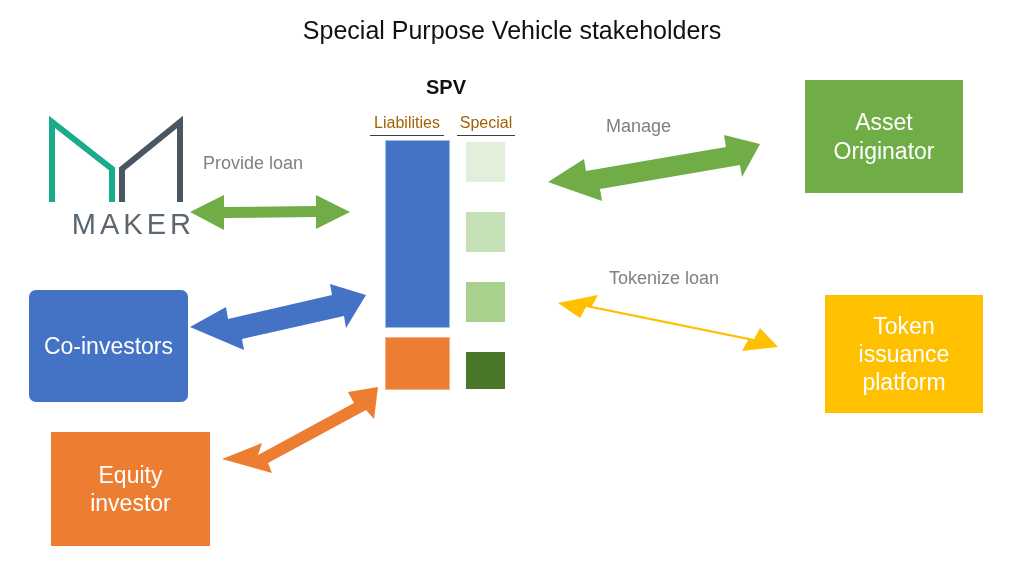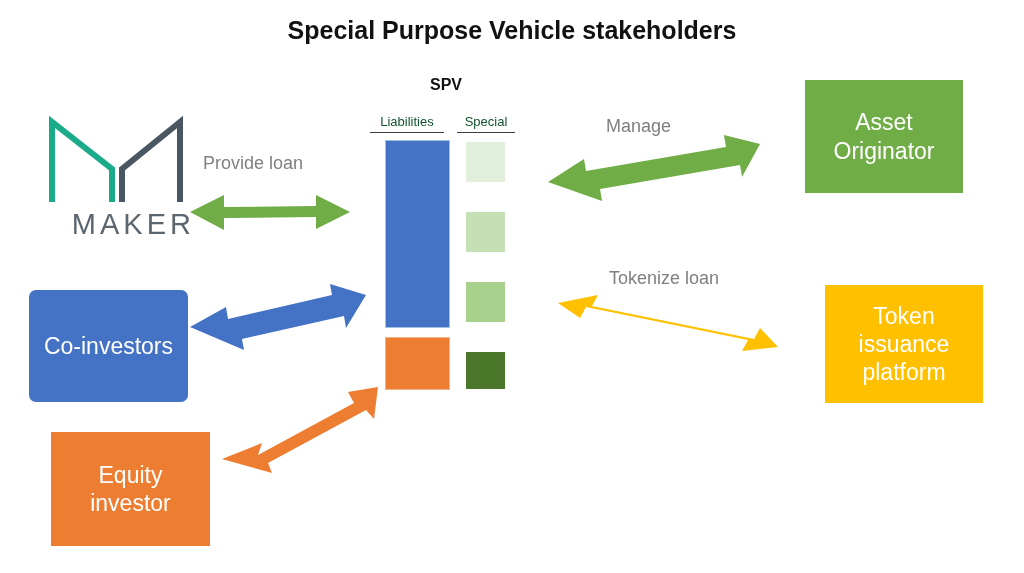--- a/index.html
+++ b/index.html
@@ -3,37 +3,37 @@
 <meta charset="utf-8">
 <style>
   html,body{margin:0;padding:0;background:#ffffff;}
   body{width:1024px;height:573px;position:relative;overflow:hidden;
        font-family:"Liberation Sans","DejaVu Sans",sans-serif;}
 
   #stage{position:absolute;left:0;top:0;width:1024px;height:573px;background:#fff;}
 
   .title{
     position:absolute;left:0;top:16px;width:1024px;text-align:center;
-    font-size:25px;font-weight:bold;color:#111111;letter-spacing:0px;
+    font-size:25px;font-weight:normal;color:#111111;letter-spacing:0px;
   }
 
   
   .maker-logo{position:absolute;left:46px;top:112px;width:140px;height:90px;}
   .maker-word{
     position:absolute;left:40px;top:208px;width:155px;text-align:right;
     font-size:29px;color:#5b6670;letter-spacing:4px;font-weight:400;
   }
 
   
   .spv-title{
     position:absolute;left:386px;top:76px;width:120px;text-align:center;
-    font-size:16px;font-weight:bold;color:#111;
+    font-size:20px;font-weight:bold;color:#111;
   }
   .col-label{
-    position:absolute;font-size:13px;color:#14532d;text-align:center;
+    position:absolute;font-size:16px;color:#a16207;text-align:center;
     padding-bottom:3px;border-bottom:1.6px solid #3d3d3d;
   }
   #lab-liab{left:370px;top:114px;width:74px;}
   #lab-assets{left:457px;top:114px;width:58px;}
 
   .bar{position:absolute;}
 
   
   .box{
     position:absolute;display:flex;align-items:center;justify-content:center;
@@ -84,21 +84,21 @@
   <div class="box" style="left:51px;top:432px;width:159px;height:114px;background:#ed7d31;flex-direction:column;">
     <span>Equity</span>
     <span>investor</span>
   </div>
 
   <div class="box" style="left:805px;top:80px;width:158px;height:113px;background:#70ad47;flex-direction:column;">
     <span>Asset</span>
     <span>Originator</span>
   </div>
 
-  <div class="box" style="left:825px;top:285px;width:158px;height:118px;background:#ffc000;flex-direction:column;">
+  <div class="box" style="left:825px;top:295px;width:158px;height:118px;background:#ffc000;flex-direction:column;">
     <span>Token</span>
     <span>issuance</span>
     <span>platform</span>
   </div>
 
   <div class="arrow-label" style="left:203px;top:153px;">Provide loan</div>
   <svg class="arrow" style="left:190px;top:190px;" width="160" height="44" viewBox="0 0 160 44">
     <g fill="#70ad47">
       <polygon points="0,22 34,5 34,17 126,16 126,5 160,22 126,39 126,27 34,28 34,40"></polygon>
     </g>

